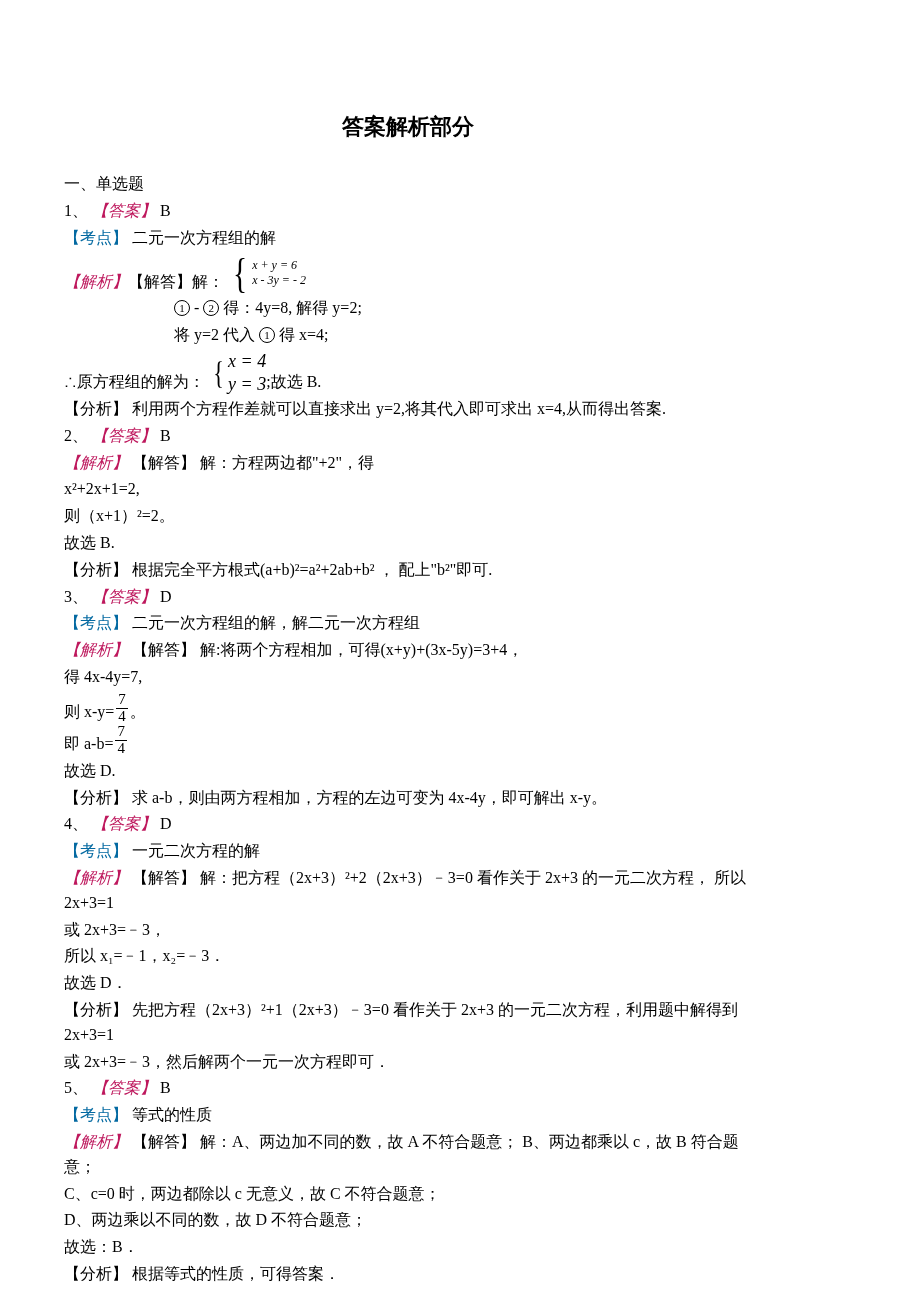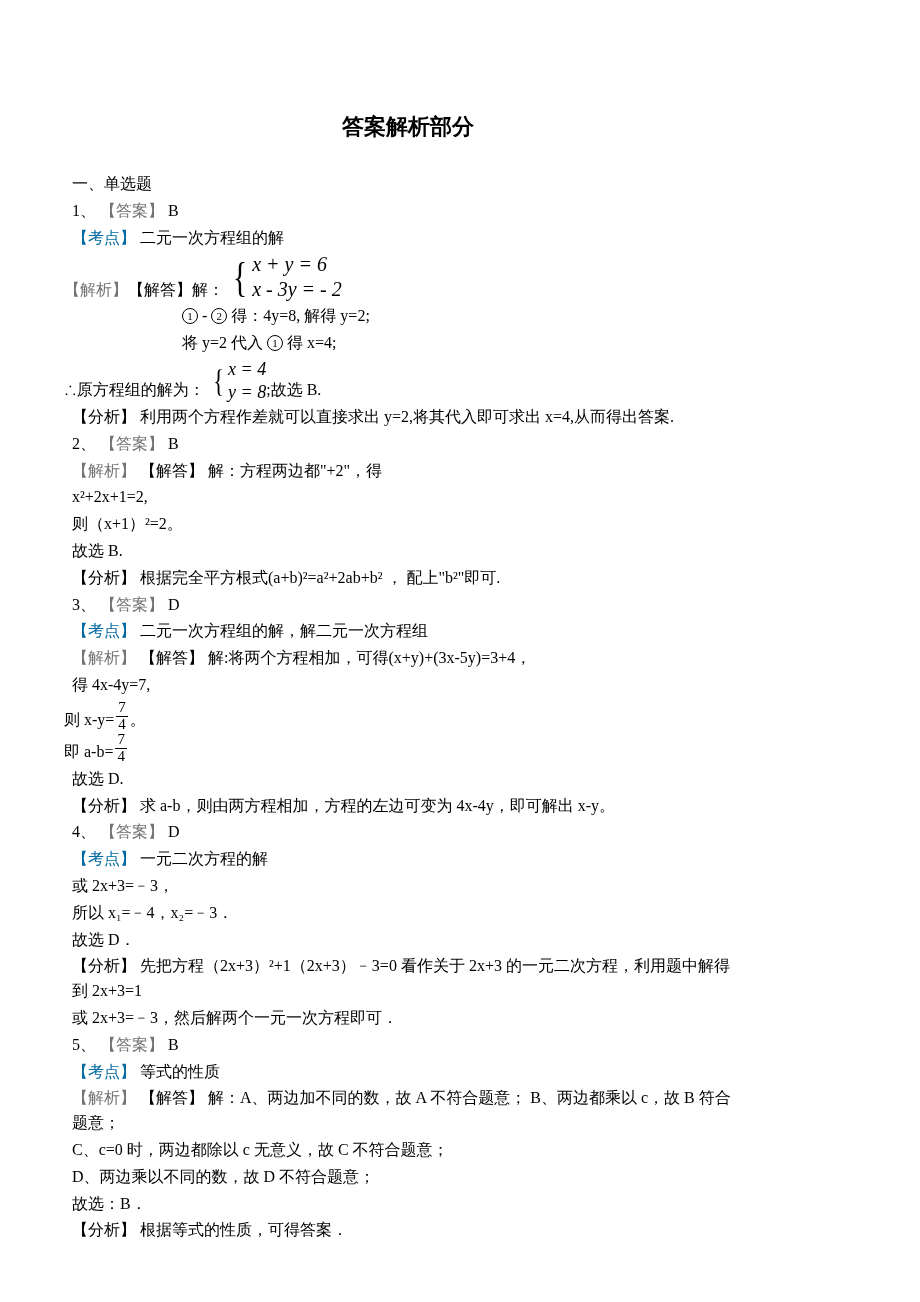--- a/index.html
+++ b/index.html
@@ -16,23 +16,23 @@
     min-height: 1302px;
     padding: 110px 64px 64px 64px;
     box-sizing: border-box;
   }
   .title {
     text-align: center;
     font-size: 22px;
     font-weight: bold;
     margin-bottom: 28px;
   }
-  .blue { color: #737373; }
+  .blue { color: #be185d; font-style: italic; }
   .green { color: #0369a1; }
-  .line { margin: 2px 8px; }
+  .line { margin: 2px 0; }
   .indent1 { padding-left: 110px; }
   .row { display: flex; align-items: flex-end; }
   .eq-wrap { display: inline-flex; align-items: center; }
   .brace {
     font-size: 42px;
     line-height: 42px;
     font-family: "Times New Roman", serif;
     margin-right: 2px;
     transform: scaleX(0.7);
     display: inline-block;
@@ -44,21 +44,21 @@
     margin-right: 2px;
     transform: scaleX(0.7);
     display: inline-block;
   }
   .eq-lines {
     display: inline-flex;
     flex-direction: column;
     justify-content: center;
     font-family: "Times New Roman", serif;
     font-style: italic;
-    font-size: 20px;
+    font-size: 12px;
     line-height: 1.25;
   }
   .eq-lines span { white-space: nowrap; }
   .frac {
     display: inline-flex;
     flex-direction: column;
     align-items: center;
     vertical-align: middle;
     font-family: "Times New Roman", serif;
     line-height: 1.05;
@@ -117,21 +117,21 @@
     <span>将 y=2 代入 </span>
     <span class="circ-num">1</span>
     <span>得 x=4;</span>
   </div>
   <div class="row">
     <span>∴原方程组的解为：</span>
     <span class="eq-wrap" style="margin-left:6px;">
       <span class="brace-tiny">{</span>
       <span class="eq-lines" style="font-size:18px;">
         <span>x = 4</span>
-        <span>y = 8</span>
+        <span>y = 3</span>
       </span>
     </span>
     <span> ;故选 B.</span>
   </div>
   <div class="line">
     <span>【分析】</span>
     <span>利用两个方程作差就可以直接求出 y=2,将其代入即可求出 x=4,从而得出答案.</span>
   </div>
 
   <div class="line">
@@ -190,22 +190,27 @@
 
   <div class="line">
     <span>4、</span>
     <span class="blue">【答案】</span>
     <span>D</span>
   </div>
   <div class="line">
     <span class="green">【考点】</span>
     <span>一元二次方程的解</span>
   </div>
+  <div class="line">
+    <span class="blue">【解析】</span>
+    <span>【解答】</span>
+    <span>解：把方程（2x+3）²+2（2x+3）﹣3=0 看作关于 2x+3 的一元二次方程，   所以 2x+3=1</span>
+  </div>
   <div class="line">或 2x+3=﹣3，</div>
-  <div class="line">所以 x₁=﹣4，x₂=﹣3．</div>
+  <div class="line">所以 x₁=﹣1，x₂=﹣3．</div>
   <div class="line">故选 D．</div>
   <div class="line">
     <span>【分析】</span>
     <span>先把方程（2x+3）²+1（2x+3）﹣3=0 看作关于 2x+3 的一元二次方程，利用题中解得到 2x+3=1</span>
   </div>
   <div class="line">或 2x+3=﹣3，然后解两个一元一次方程即可．</div>
 
   <div class="line">
     <span>5、</span>
     <span class="blue">【答案】</span>

